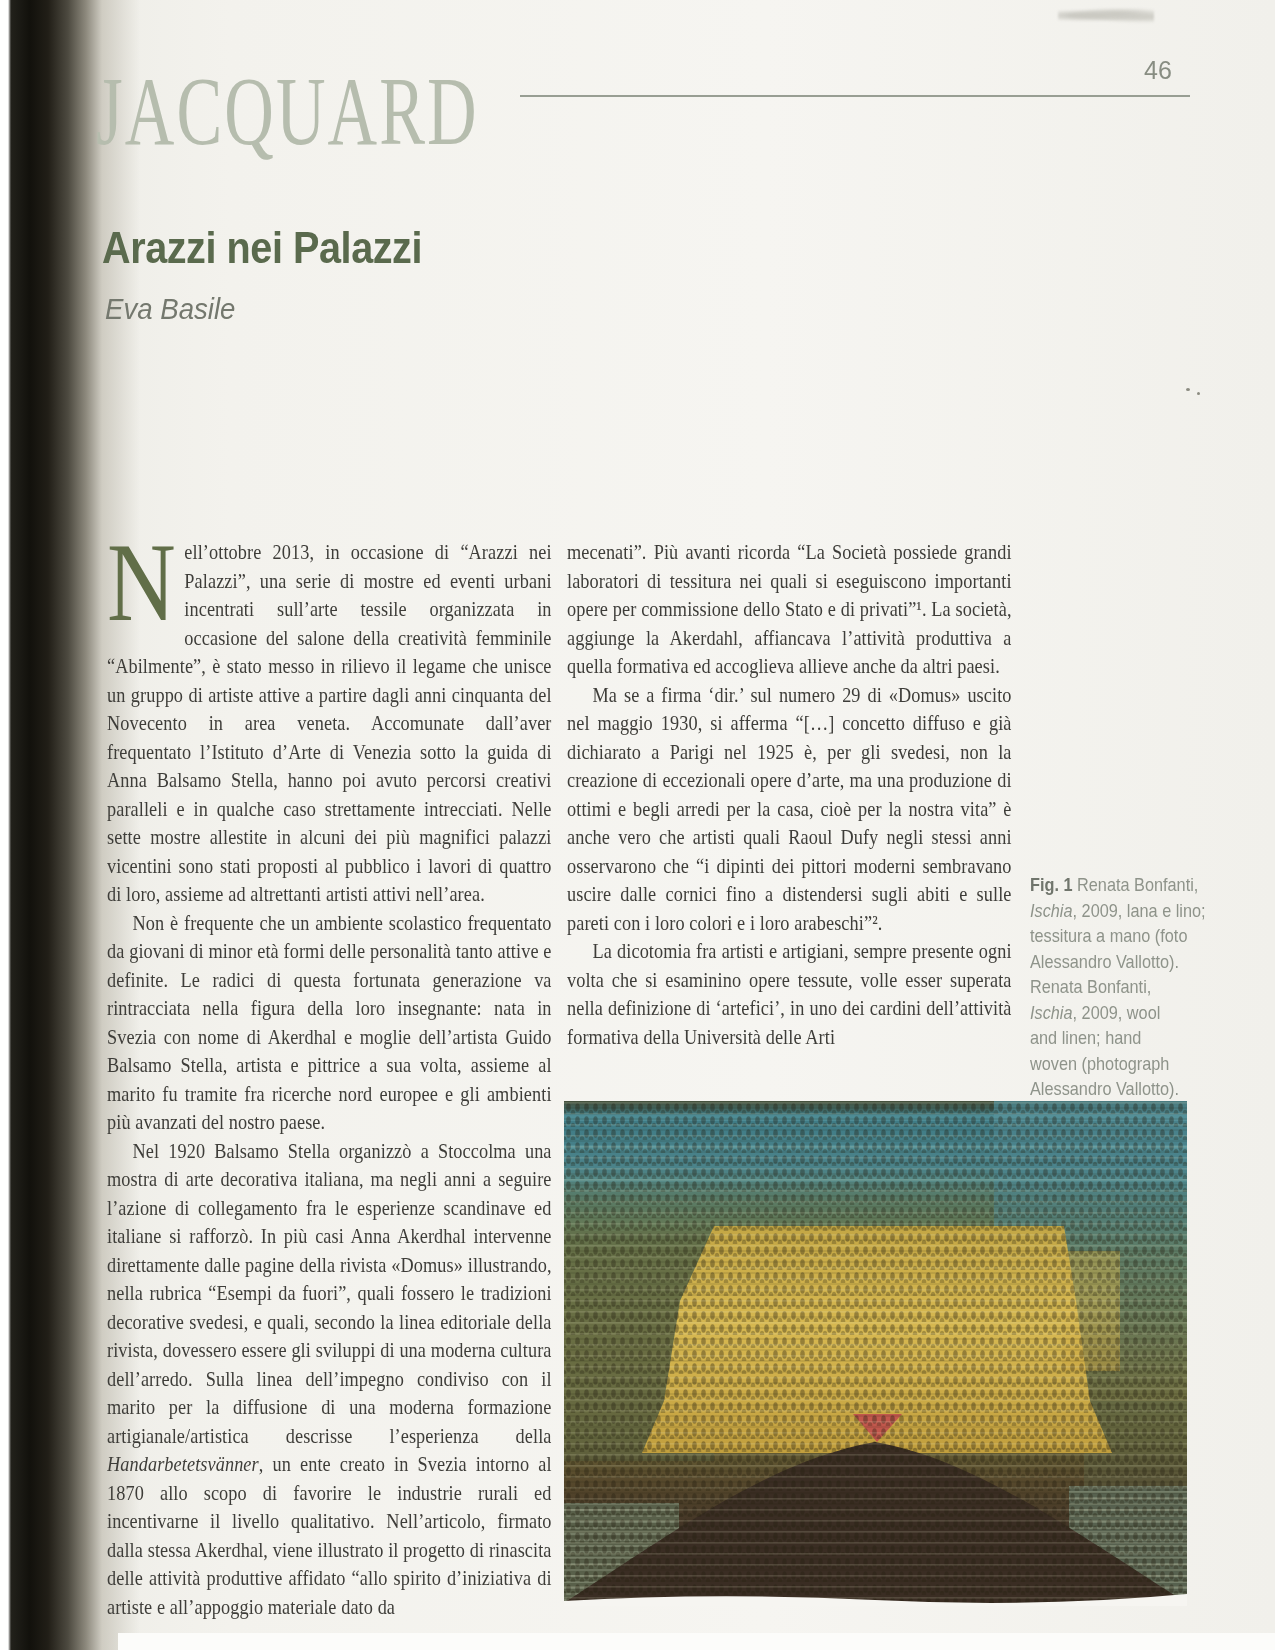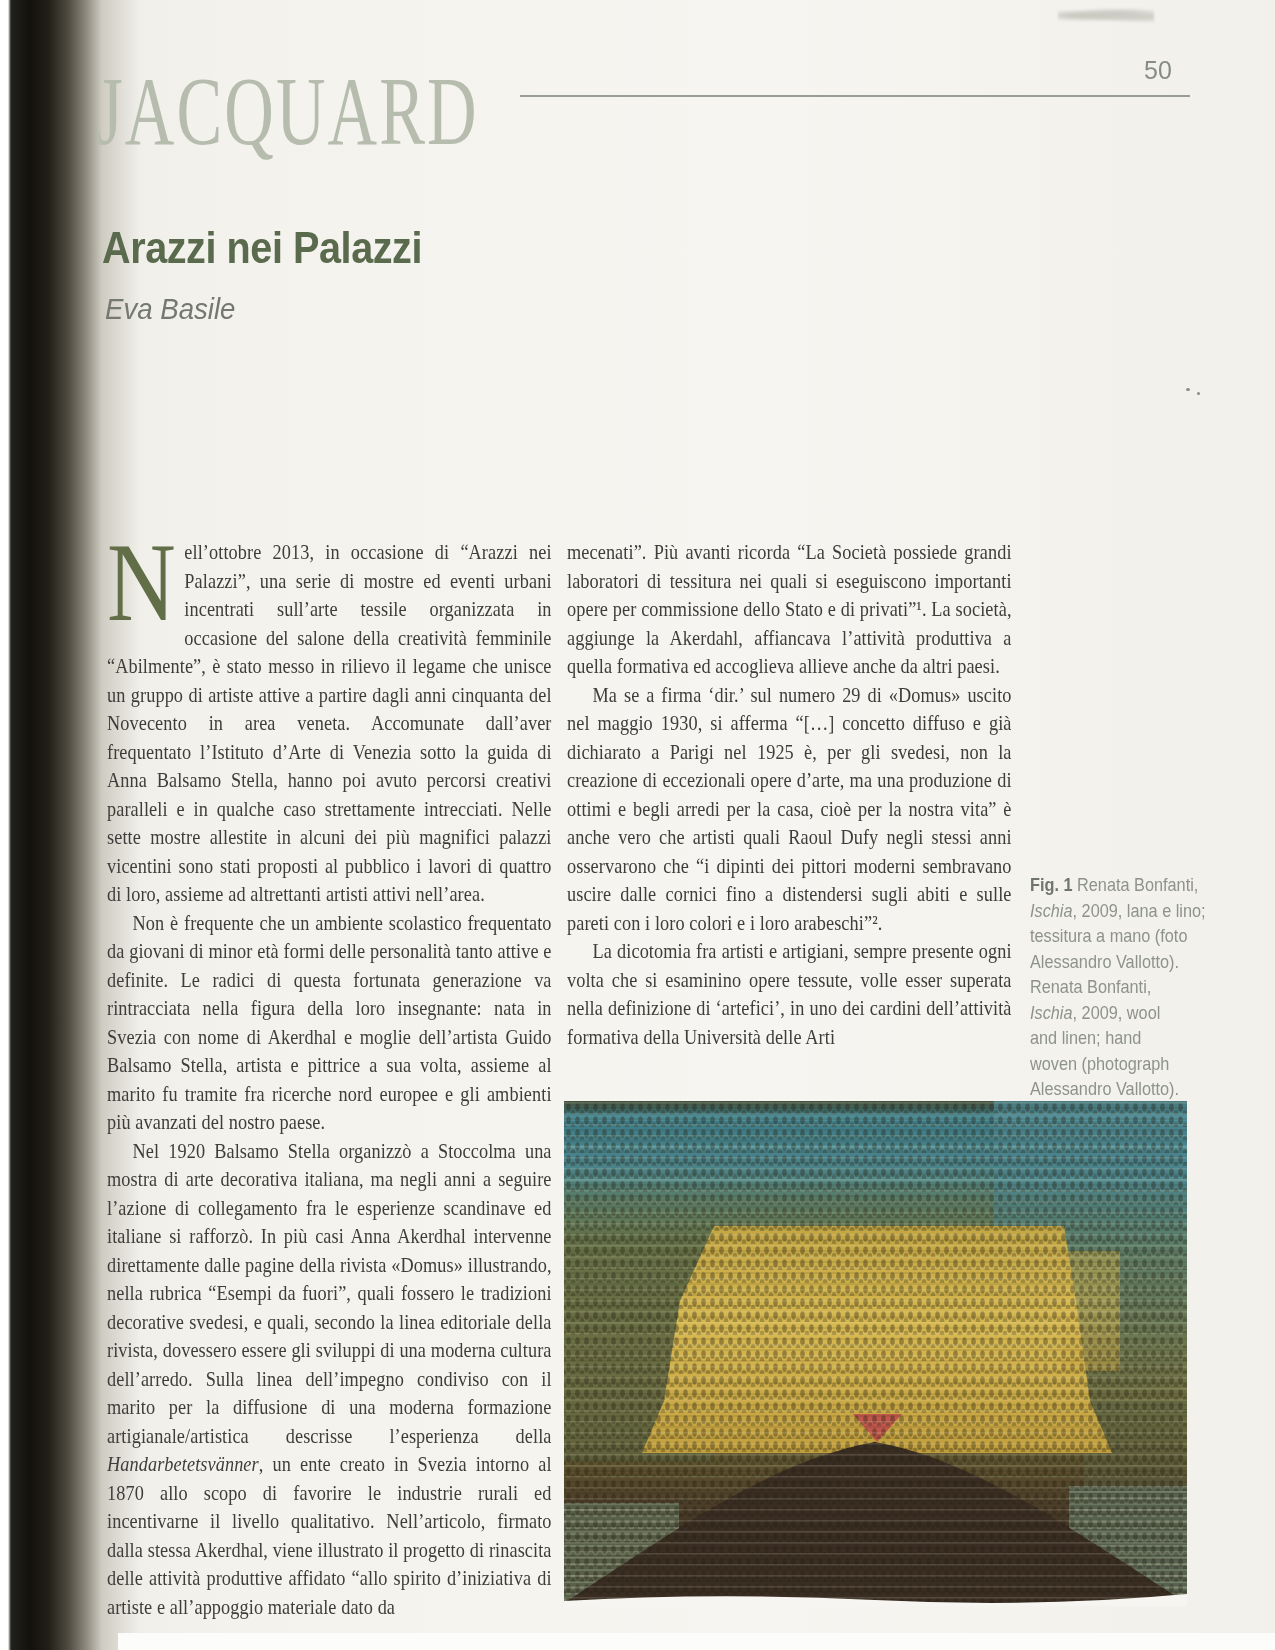--- a/index.html
+++ b/index.html
@@ -79,21 +79,21 @@
 </head>
 <body>
 
 <div class="page">
 
   <div class="spine"></div>
   <div class="noise-smudge"></div>
 
   <div class="masthead">JACQUARD</div>
   <div class="header-rule"></div>
-  <div class="page-number">50</div>
+  <div class="page-number">46</div>
 
   <div class="article-title">Arazzi nei Palazzi</div>
   <div class="article-author">Eva Basile</div>
 
   <div class="col left">
     <p class="para">
       <span class="dropcap">N</span>
       <span><span>ell’ottobre 2013, in occasione di “Arazzi nei Palazzi”, una serie di mostre ed eventi urbani incentrati sull’arte tessile organizzata in occasione del salone della creatività femminile “Abilmente”, è stato messo in rilievo il legame che unisce un gruppo di artiste attive a partire dagli anni cinquanta del Novecento in area veneta. Accomunate dall’aver frequentato l’Istituto d’Arte di Venezia sotto la guida di Anna Balsamo Stella, hanno poi avuto percorsi creativi paralleli e in qualche caso strettamente intrecciati. Nelle sette mostre allestite in alcuni dei più magnifici palazzi vicentini sono stati proposti al pubblico i lavori di quattro di loro, assieme ad altrettanti artisti attivi nell’area.</span></span>
     </p>
     <div>

